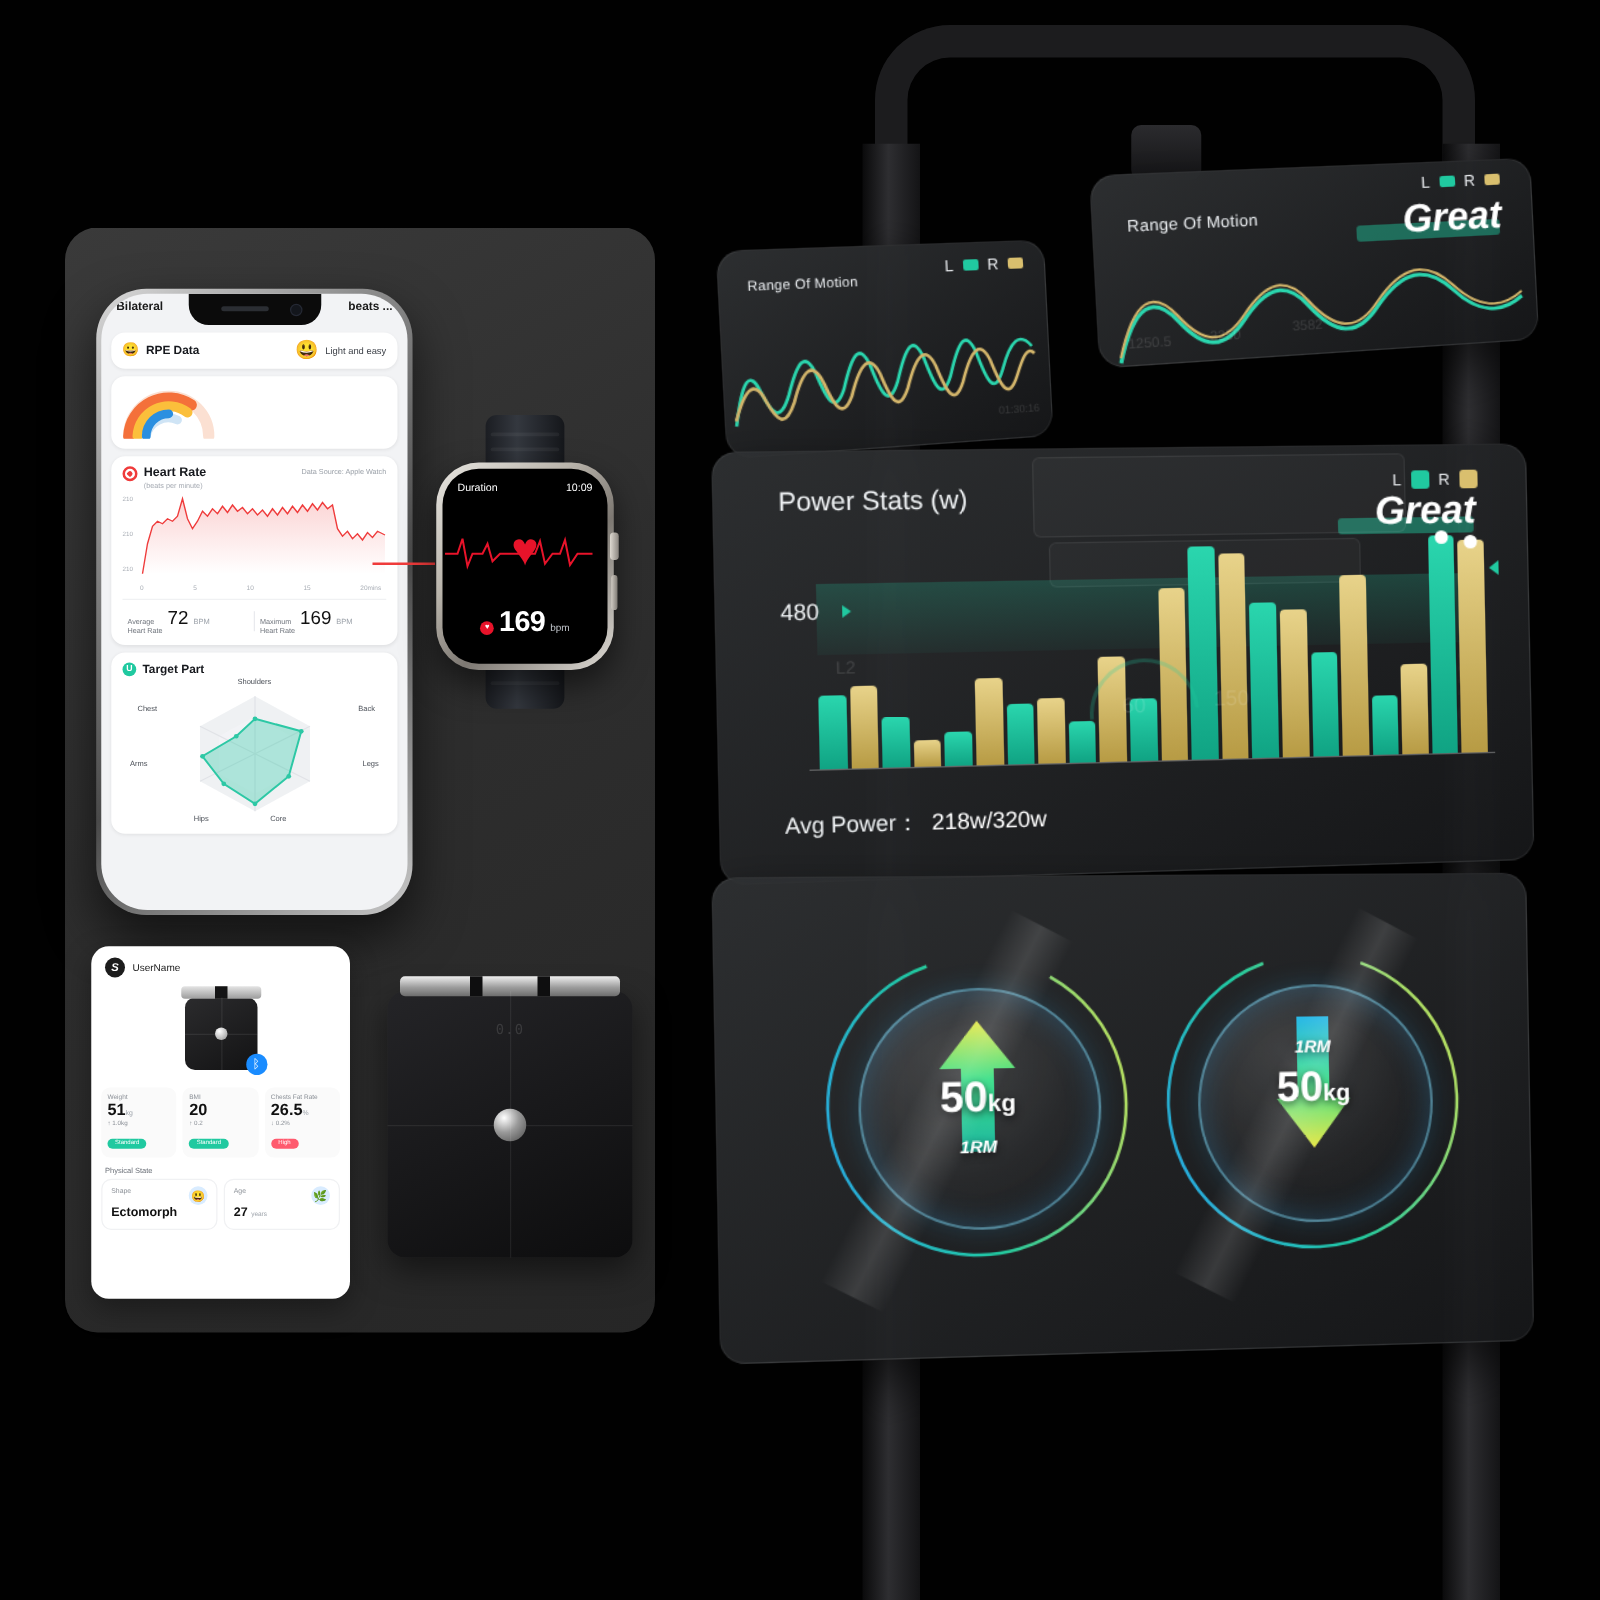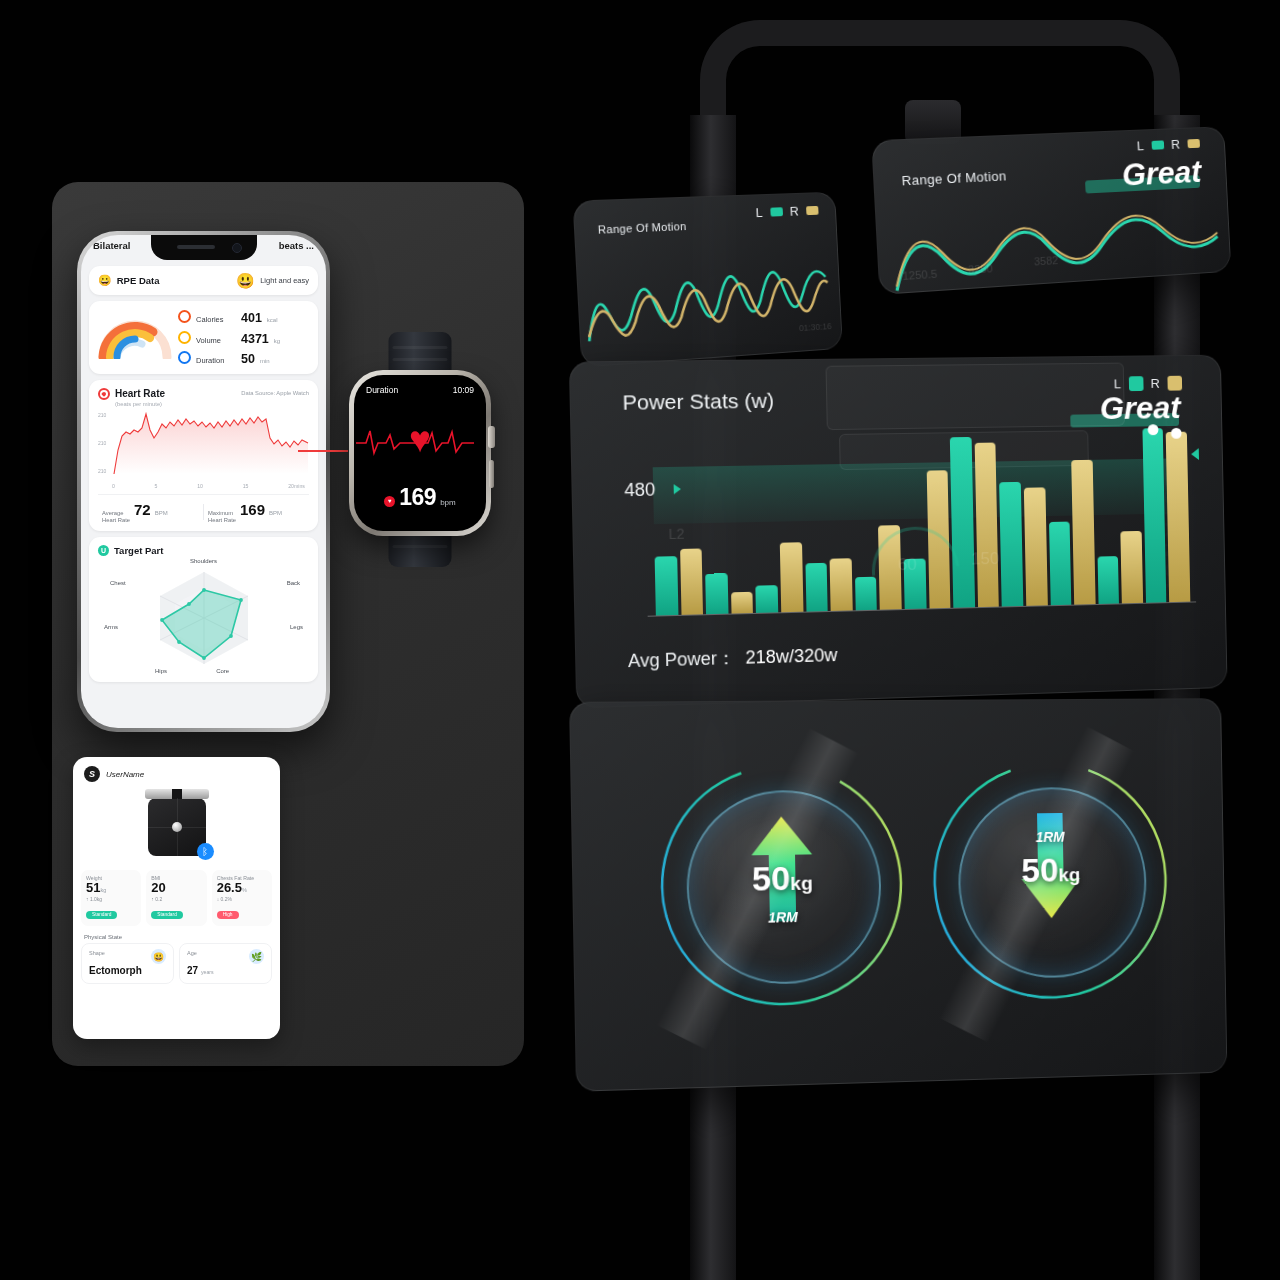--- a/index.html
+++ b/index.html
@@ -52,21 +52,21 @@
   .hr-dot i{width:4px;height:4px;background:#ef3b3b;border-radius:50% 50% 20% 20%;transform:rotate(45deg);}
   .hr-title{font-size:10px;font-weight:700;color:#16181d;line-height:1.15;}
   .hr-sub{font-size:5.8px;color:#a6abb3;margin-top:1px;}
   .hr-src{font-size:5.8px;color:#9aa0a8;padding-top:2px;}
   .hr-chart{position:relative;height:72px;margin-top:3px;}
   .hr-yl{position:absolute;left:0;font-size:5px;color:#a8adb5;}
   .hr-xaxis{display:flex;justify-content:space-between;padding:1px 4px 0 14px;font-size:5.2px;color:#a8adb5;}
   .hr-stats{display:flex;align-items:center;margin-top:5px;border-top:1px solid #f0f1f3;padding-top:6px;}
   .hr-stat{flex:1;display:flex;align-items:baseline;gap:4px;padding-left:4px;}
   .hr-slab{font-size:5.8px;color:#70757d;line-height:1.25;}
-  .hr-sval{font-size:15px;font-weight:700;color:#111;}
+  .hr-sval{font-size:15px;font-weight:400;color:#111;}
   .hr-sunit{font-size:6px;color:#9aa0a8;}
   .divider-v{width:1px;height:16px;background:#e9eaee;}
 
   .tp-card{padding:8px 9px 6px;}
   .tp-head{display:flex;align-items:center;gap:5px;}
   .tp-ico{width:11px;height:11px;border-radius:50%;background:#20c9a0;color:#fff;font-size:7px;font-weight:700;display:flex;align-items:center;justify-content:center;}
   .tp-title{font-size:9.5px;font-weight:700;color:#16181d;}
   .radar-wrap{position:relative;height:118px;margin-top:2px;}
   .radar-wrap svg{display:block;margin:0 auto;}
   .rlab{position:absolute;font-size:6px;color:#4a4f57;white-space:nowrap;}
@@ -91,21 +91,21 @@
   .w-bunit{font-size:8px;color:#bfc3c9;}
   .crown{position:absolute;right:-4px;top:56px;width:7px;height:22px;border-radius:3px;background:linear-gradient(90deg,#ded9d1,#8b8680);}
   .wbtn{position:absolute;right:-3px;top:90px;width:5px;height:28px;border-radius:3px;background:linear-gradient(90deg,#cfcac2,#7e7a74);}
   .red-link{position:absolute;left:298px;top:450px;width:50px;height:2px;background:#ef3b3b;}
 
   
   .body-card{position:absolute;left:73px;top:757px;width:207px;height:282px;background:#fff;border-radius:14px;overflow:hidden;
     box-shadow:0 8px 22px rgba(0,0,0,.35);}
   .bc-user{display:flex;align-items:center;gap:6px;padding:9px 11px 2px;}
   .bc-logo{width:16px;height:16px;border-radius:50%;background:#1c1c1c;color:#fff;font-size:9px;font-weight:700;font-style:italic;display:flex;align-items:center;justify-content:center;}
-  .bc-name{font-size:8px;color:#1a1a1a;font-style:italic;}
+  .bc-name{font-size:8px;color:#1a1a1a;}
   .bc-scale{position:relative;height:86px;display:flex;align-items:center;justify-content:center;}
   .sc-body{position:relative;width:58px;height:58px;border-radius:8px;background:linear-gradient(150deg,#2b2b2d,#131314);}
   .sc-body:before,.sc-body:after{content:"";position:absolute;background:rgba(255,255,255,.08);}
   .sc-body:before{left:0;right:0;top:50%;height:1px;}
   .sc-body:after{top:0;bottom:0;left:50%;width:1px;}
   .sc-knob{position:absolute;left:50%;top:50%;transform:translate(-50%,-50%);width:10px;height:10px;border-radius:50%;background:radial-gradient(circle at 35% 30%,#fff,#8e8e8e);}
   .sc-bar{position:absolute;top:-9px;left:-3px;width:64px;height:10px;border-radius:3px;background:linear-gradient(180deg,#e4e4e4,#9c9c9c);}
   .sc-bar i{position:absolute;top:0;left:27px;width:10px;height:10px;background:#141415;}
   .bt{position:absolute;right:-8px;bottom:-4px;width:17px;height:17px;border-radius:50%;background:#1a8cff;color:#fff;font-size:10px;display:flex;align-items:center;justify-content:center;}
   .bc-metrics{display:flex;gap:5px;padding:0 8px;}
@@ -377,40 +377,20 @@
 
         <div class="card metrics">
           <div class="gauge">
             <svg viewBox="0 0 74 42" width="74" height="42">
               <path d="M5 40 A32 32 0 0 1 69 40" fill="none" stroke="#fbe0d2" stroke-width="9" stroke-linecap="round"></path>
               <path d="M5 40 A32 32 0 0 1 55 15" fill="none" stroke="#f4703a" stroke-width="9" stroke-linecap="round"></path>
               <path d="M12 40 A25 25 0 0 1 52 21" fill="none" stroke="#fbbf3b" stroke-width="8" stroke-linecap="round"></path>
               <path d="M19 40 A18 18 0 0 1 44 27" fill="none" stroke="#cfe4f5" stroke-width="7" stroke-linecap="round"></path>
               <path d="M19 40 A18 18 0 0 1 37 22" fill="none" stroke="#2b8fe0" stroke-width="7" stroke-linecap="round"></path>
             </svg>
-          </div>
-          <div class="mlist">
-            <div class="mrow">
-              <i class="mico c"></i>
-              <span class="mlab">Calories</span>
-              <span class="mval">401</span>
-              <span class="munit">kcal</span>
-            </div>
-            <div class="mrow">
-              <i class="mico v"></i>
-              <span class="mlab">Volume</span>
-              <span class="mval">4371</span>
-              <span class="munit">kg</span>
-            </div>
-            <div class="mrow">
-              <i class="mico d"></i>
-              <span class="mlab">Duration</span>
-              <span class="mval">50</span>
-              <span class="munit">min</span>
-            </div>
           </div>
         </div>
 
         <div class="card hr-card">
           <div class="hr-head">
             <div class="hr-hl">
               <span class="hr-dot">
                   <i></i>
                 </span>
               <span>
@@ -576,14 +556,22 @@
         <div class="bp-val">Ectomorph</div>
       </div>
       <div class="bp">
         <div class="bp-lab">Age</div>
         <div class="bp-ico">🌿</div>
         <div class="bp-val"><span>27</span> <span class="bp-u">years</span></div>
       </div>
     </div>
   </div>
 
+  <div class="scale-photo">
+    <div class="sp-bar">
+        <i style="left:56px;width:10px;top:0;bottom:0;"></i>
+        <i style="left:110px;width:10px;top:0;bottom:0;"></i>
+      </div>
+    <div class="sp-disp">0.0</div>
+    <div class="sp-knob"></div>
+  </div>
 
 </div>
 
 </body></html>

